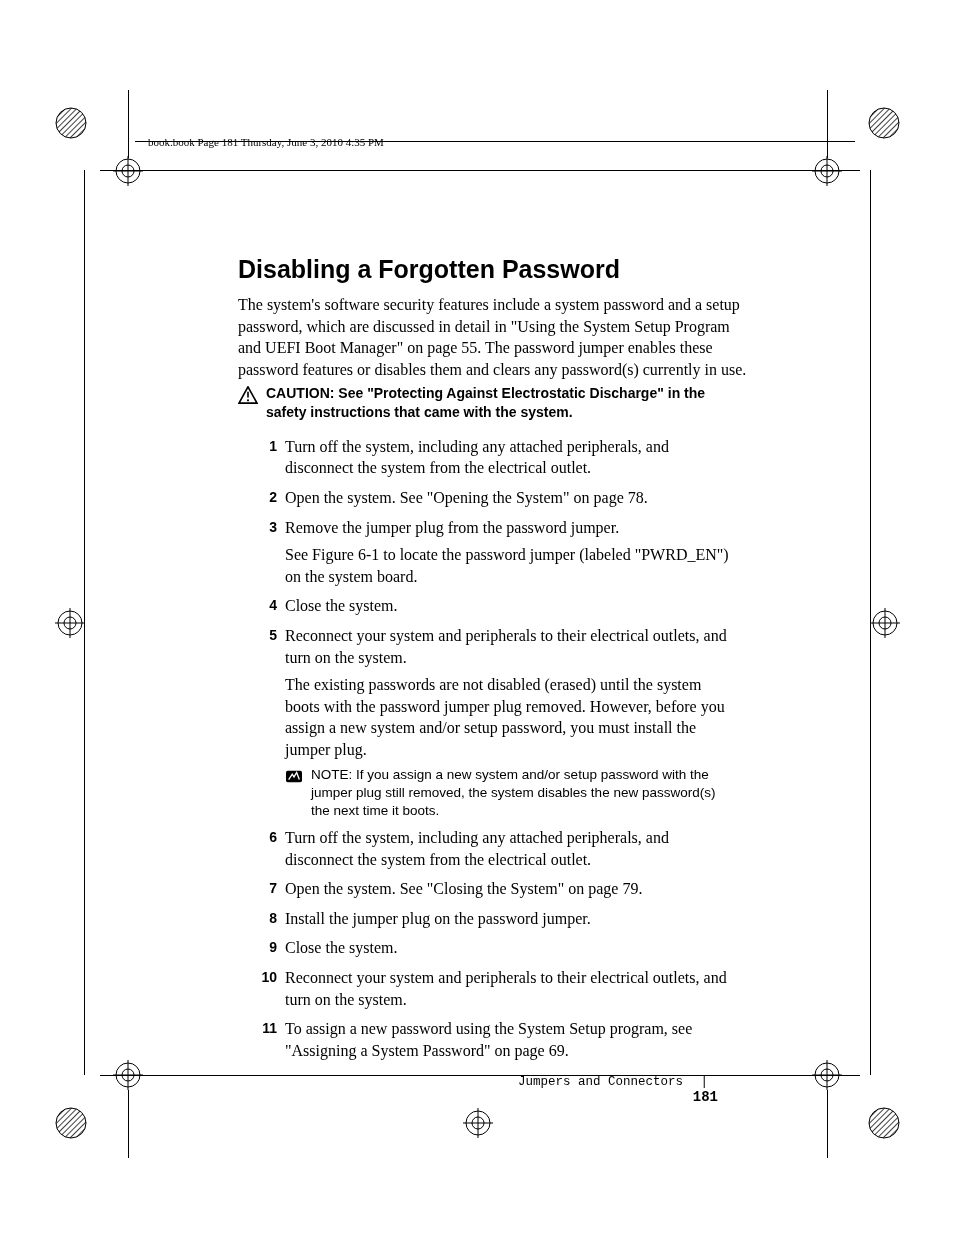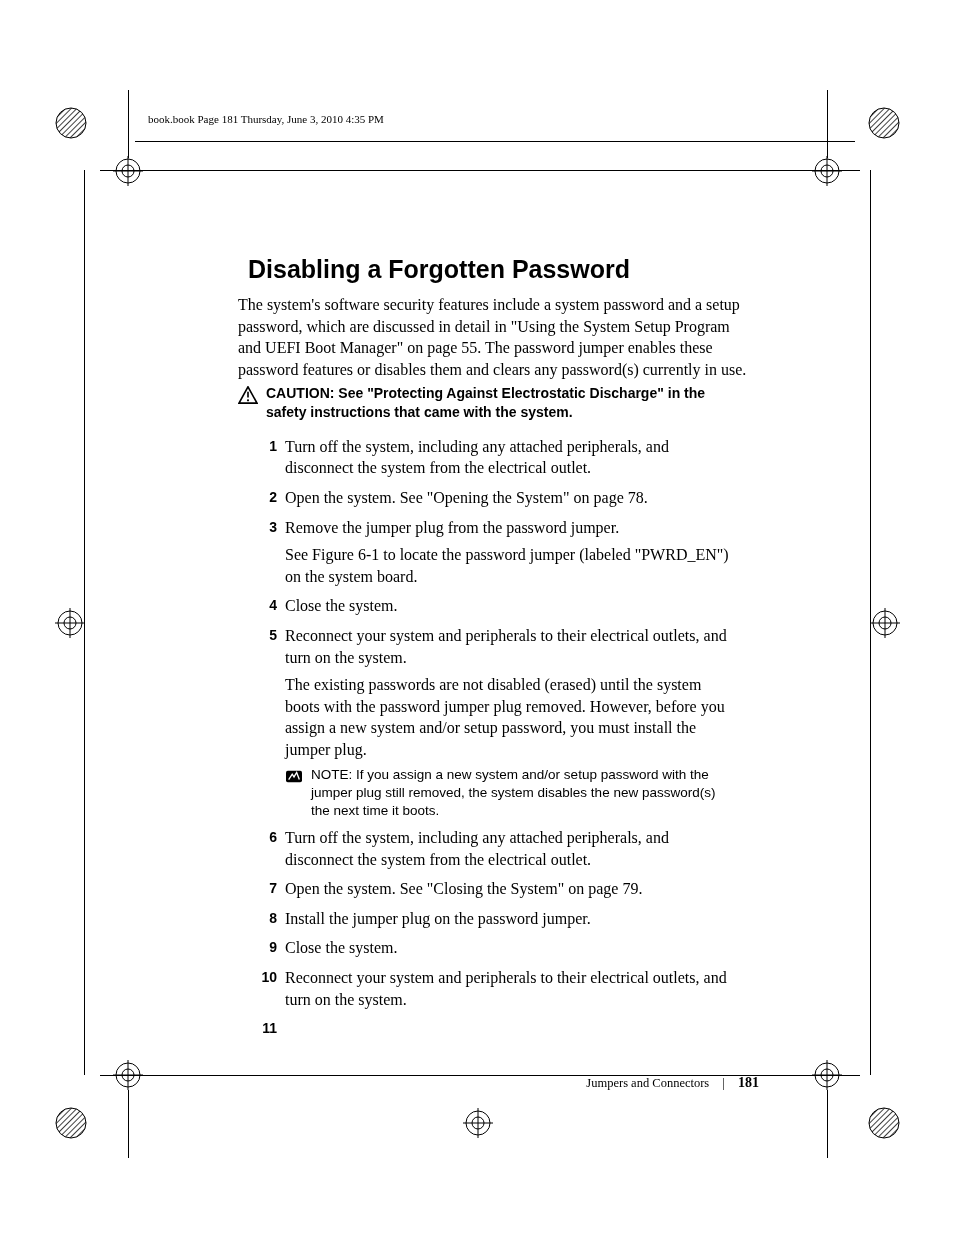--- a/index.html
+++ b/index.html
@@ -14,29 +14,29 @@
   }
   .page {
     position: absolute;
     left: 238px;
     top: 255px;
     width: 510px;
   }
   .header-line {
     position: absolute;
     left: 148px;
-    top: 113px;
+    top: 136px;
     font-family: "Times New Roman", serif;
     font-size: 11px;
   }
   h1 {
     font-family: Arial, Helvetica, sans-serif;
     font-weight: bold;
     font-size: 25px;
-    margin: 0 0 10px 10px;
+    margin: 0 0 10px 0;
   }
   .intro {
     font-size: 16px;
     line-height: 1.35;
     margin-bottom: 2px;
   }
   .caution-row {
     display: flex;
     align-items: flex-start;
     margin: 4px 0 8px 0;
@@ -91,24 +91,24 @@
   .note-icon svg { width: 18px; height: 16px; }
   .note-text {
     font-family: Arial, Helvetica, sans-serif;
     font-size: 13.5px;
     line-height: 1.3;
   }
   .note-text .bold { font-weight: normal; }
   .footer {
     position: absolute;
     top: 1075px;
-    left: 529px;
+    left: 488px;
     width: 230px;
     text-align: right;
-    font-family: Liberation Serif, serif;
+    font-family: Liberation Mono, monospace;
     font-size: 12.5px;
   }
   .footer .sep { margin: 0 10px; }
   .footer .pageno { font-weight: bold; font-size: 14px; }
 
   
   .mark { position: absolute; }
   .reg svg { display:block; }
   .thinline { background:#000; position:absolute; }
 </style>
@@ -176,20 +176,21 @@
     <li>
       <span>Install the jumper plug on the password jumper.</span>
     </li>
     <li>
       <span>Close the system.</span>
     </li>
     <li>
       <span>Reconnect your system and peripherals to their electrical outlets, and turn on the system.</span>
     </li>
     <li>
+      <div class="step-para">To assign a new password using the System Setup program, see "Assigning a System Password" on page 69.</div>
     </li>
   </ol>
 
 </div>
 
 <div class="footer">
   <span>Jumpers and Connectors</span>
   <span class="sep">|</span>
   <span class="pageno">181</span>
 </div>

